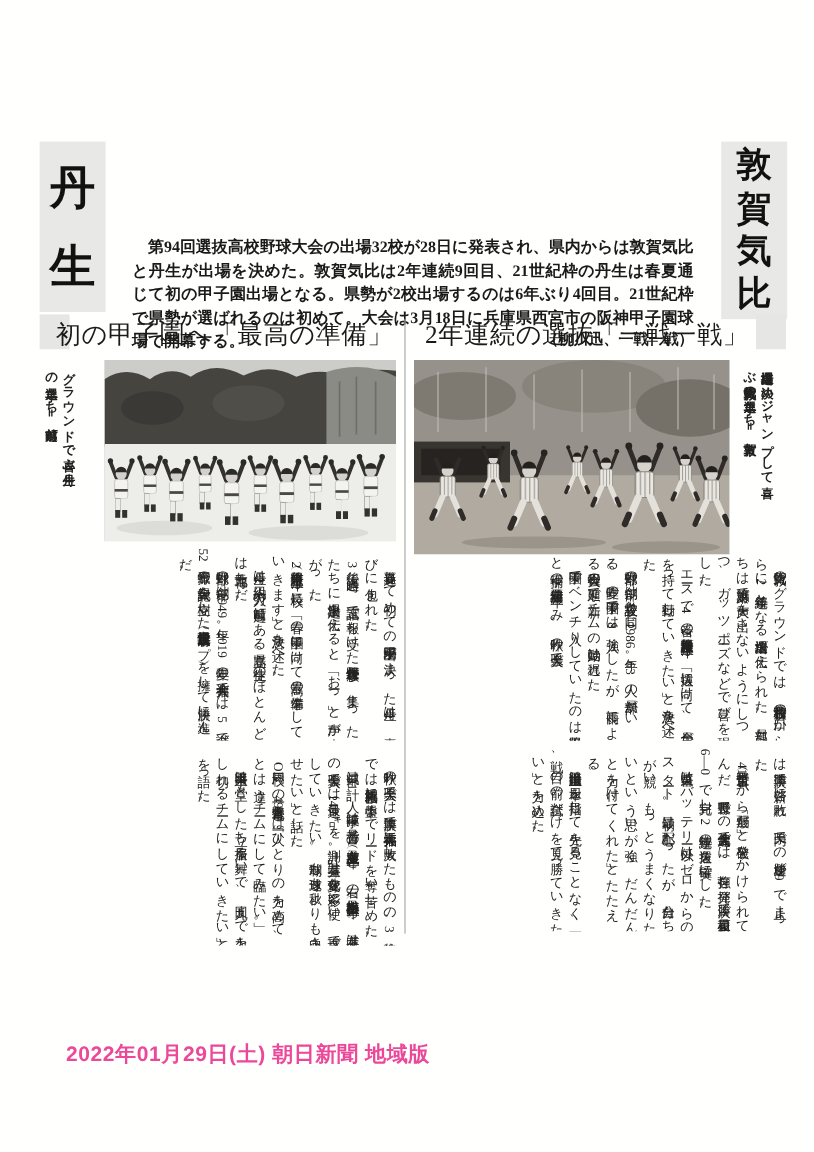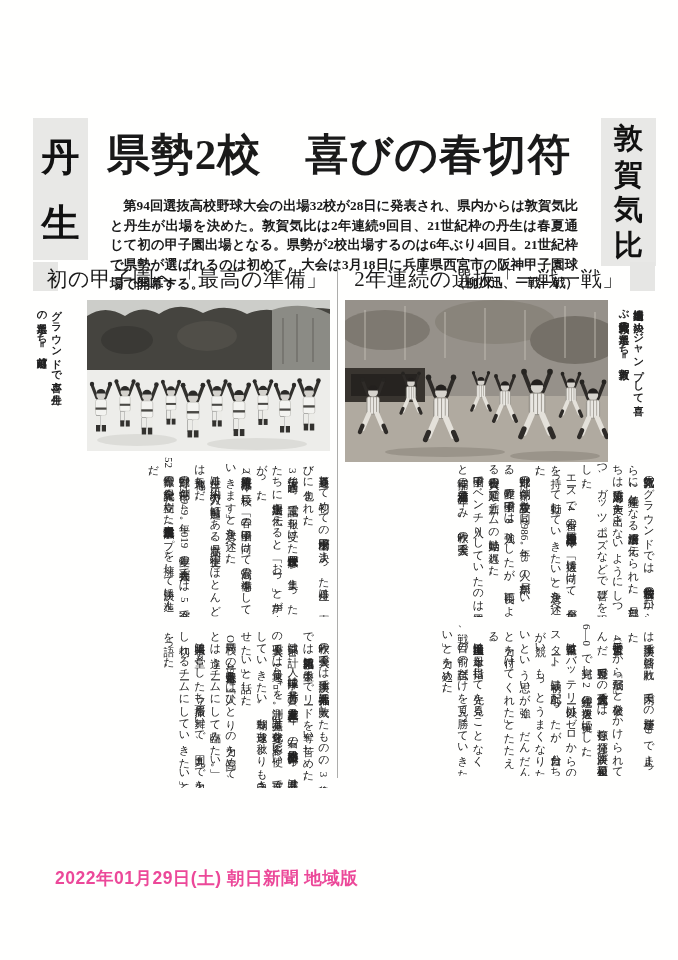--- a/index.html
+++ b/index.html
@@ -60,21 +60,20 @@
 
 <div class="page">
 
   <div class="abs label label-left">丹
 生</div>
   <div class="abs label label-right">敦
 賀
 気
 比</div>
 
-  <h1 class="abs headline" style="margin:0;">県勢2校　喜びの春切符</h1>
 
   <p class="abs lead" style="margin:0;font-weight:bold;">
     <span>　第94回選抜高校野球大会の出場32校が28日に発表され、県内からは敦賀気比と丹生が出場を決めた。敦賀気比は2年連続9回目、21世紀枠の丹生は春夏通じて初の甲子園出場となる。県勢が2校出場するのは6年ぶり4回目。21世紀枠で県勢が選ばれるのは初めて。大会は3月18日に兵庫県西宮市の阪神甲子園球場で開幕する。</span>
     <span class="byline">（柳川迅、一戦一戦）</span>
   </p>
 
   <div class="abs graysq graysq-left"></div>
   <div class="abs graysq graysq-right"></div>
   <h2 class="abs subhead subhead-left" style="margin:0;">初の甲子園へ「最高の準備」</h2>
   <h2 class="abs subhead subhead-right" style="margin:0;">2年連続の選抜「一戦一戦」</h2>

